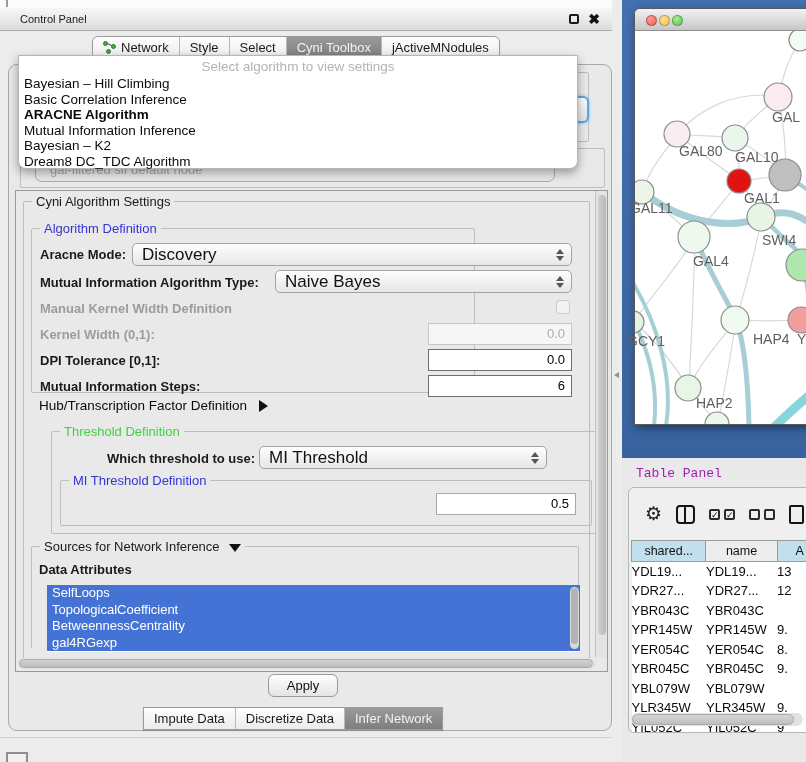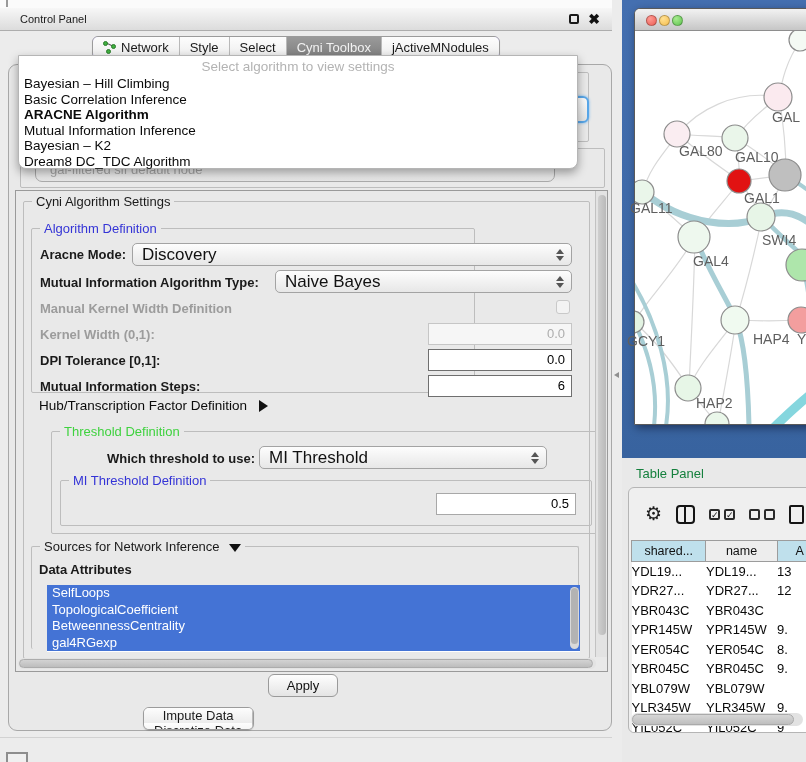--- a/index.html
+++ b/index.html
@@ -92,22 +92,22 @@
   .attr-list { position:absolute; left:15px; top:38px; width:533px; height:67px; background:#FFFFFF; overflow:hidden; }
   .attr-item { height:16.5px; line-height:16.5px; font-size:13px; color:#FFFFFF; background:#4473D5; padding-left:5px; }
   .attr-vscroll { position:absolute; right:1px; top:2px; width:9px; height:62px; background:#D9D9D9; border-radius:5px; }
   .attr-vscroll .thumb { position:absolute; left:1px; top:1px; width:7px; height:56px; border-radius:4px; background:#ADADAD; }
 
   .apply-btn { position:absolute; left:268px; top:674px; width:70px; height:23px; border:1px solid #9A9A9A; border-radius:6px;
                background:linear-gradient(180deg,#FEFEFE,#E4E4E4); font-size:13px; color:#111;
                display:flex; align-items:center; justify-content:center; z-index:25; }
 
   .bottom-tabbar { position:absolute; left:143px; top:707px; height:23px; display:flex; z-index:30;
-                   border:1px solid #9B9B9B; border-radius:6px; overflow:hidden; background:#F6F6F6;
-                   box-shadow:0 1px 1px rgba(0,0,0,0.15);flex-direction:column; }
+                   border:1px solid #9B9B9B; border-radius:0; overflow:hidden; background:#F6F6F6;
+                   box-shadow:0 1px 1px rgba(0,0,0,0.15); }
 
   .bottom-strip { position:absolute; left:0; top:731px; width:806px; height:31px; background:#ECECEC; }
   .bottom-divider { position:absolute; left:0; top:737px; width:620px; height:1px; background:#D2D2D2; }
   .mini-panel-icon { position:absolute; left:6px; top:752px; width:22px; height:14px; background:#F0F0F0; border:2px solid #8E8E8E; }
 
   
   .splitter { position:absolute; left:612px; top:0; width:10px; height:762px; background:#ECECEC; }
   .splitter-arrow { position:absolute; left:614px; top:372px; width:0; height:0;
                     border-top:3px solid transparent; border-bottom:3px solid transparent; border-right:5px solid #8F8F8F; }
 
@@ -121,21 +121,21 @@
                      background:linear-gradient(180deg,#F2F2F2,#C6C6C6); border-bottom:1px solid #8E8E8E; }
   .tl { position:absolute; top:6px; width:11px; height:11px; border-radius:50%; border:1px solid rgba(0,0,0,0.25); }
   .tl.red { left:11px; background:radial-gradient(circle at 35% 30%,#FF9A93,#EC5E54); }
   .tl.yellow { left:24px; background:radial-gradient(circle at 35% 30%,#FFE092,#F5BE4F); }
   .tl.green { left:37px; background:radial-gradient(circle at 35% 30%,#A8EC8F,#5EC350); }
   .canvas { position:absolute; left:0; top:22px; width:180px; height:395px; background:#FFFFFF; }
   .node-label { position:absolute; font-size:14px; color:#5F5F5F; white-space:nowrap; z-index:5; }
 
   
   .tablepanel-bg { position:absolute; left:622px; top:458px; width:184px; height:304px; background:#E9E9E9; }
-  .tp-title { position:absolute; left:636px; top:466px; font-size:13px; color:#15803d; }
+  .tp-title { position:absolute; left:636px; top:466px; font-size:13px; color:#a21caf;font-family:Liberation Mono, monospace; }
   .tp-inner { position:absolute; left:628px; top:487px; width:196px; height:246px; background:#EFEFEF;
               border:1px solid #B5B5B5; border-radius:6px 0 0 6px; overflow:hidden; }
   .tp-toolbar { position:absolute; left:0; top:0; width:100%; height:52px; display:flex; align-items:center; gap:14px; padding-left:16px; }
   .gear-glyph { font-size:19px; color:#1C1C1C; line-height:20px; }
   .colsplit-glyph { width:19px; height:19px; border:2px solid #141414; border-radius:4px; position:relative; }
   .colsplit-glyph::after { content:""; position:absolute; left:6px; top:0; width:2px; height:15px; background:#141414; }
   .cbx { width:11px; height:11px; border:2px solid #2A2A2A; border-radius:2px; font-size:9px; line-height:8px; color:#111; text-align:center; }
   .cbx-pair { display:flex; gap:4px; }
   .page-glyph { width:15px; height:19px; border:2px solid #141414; border-radius:2px; }
 

